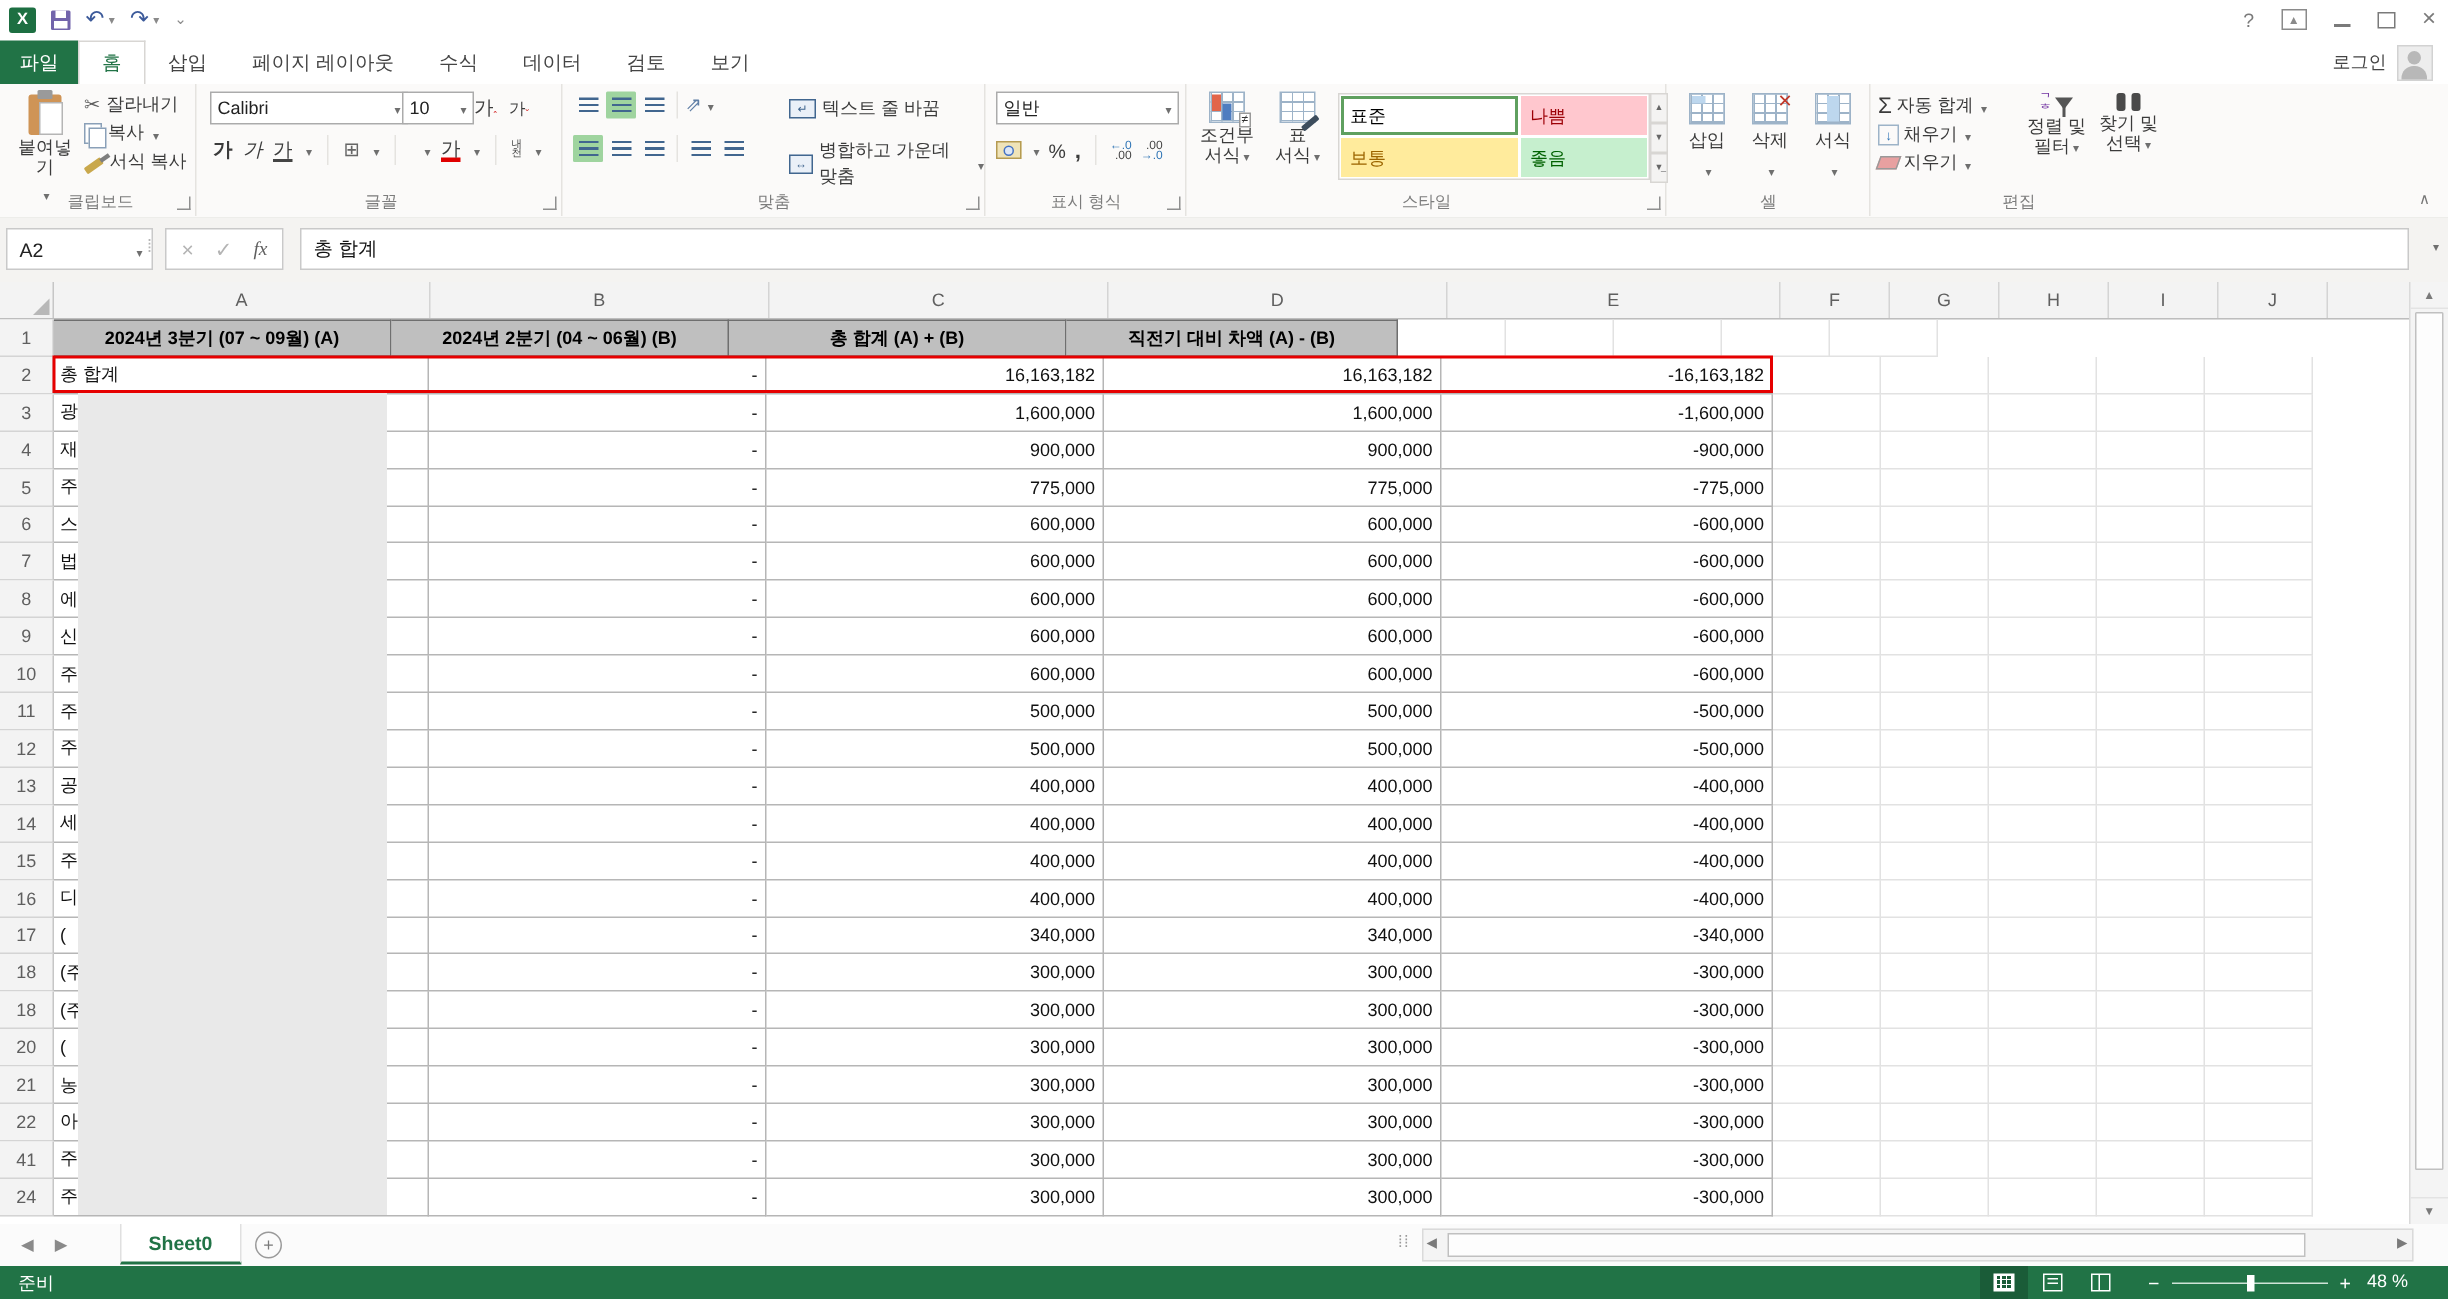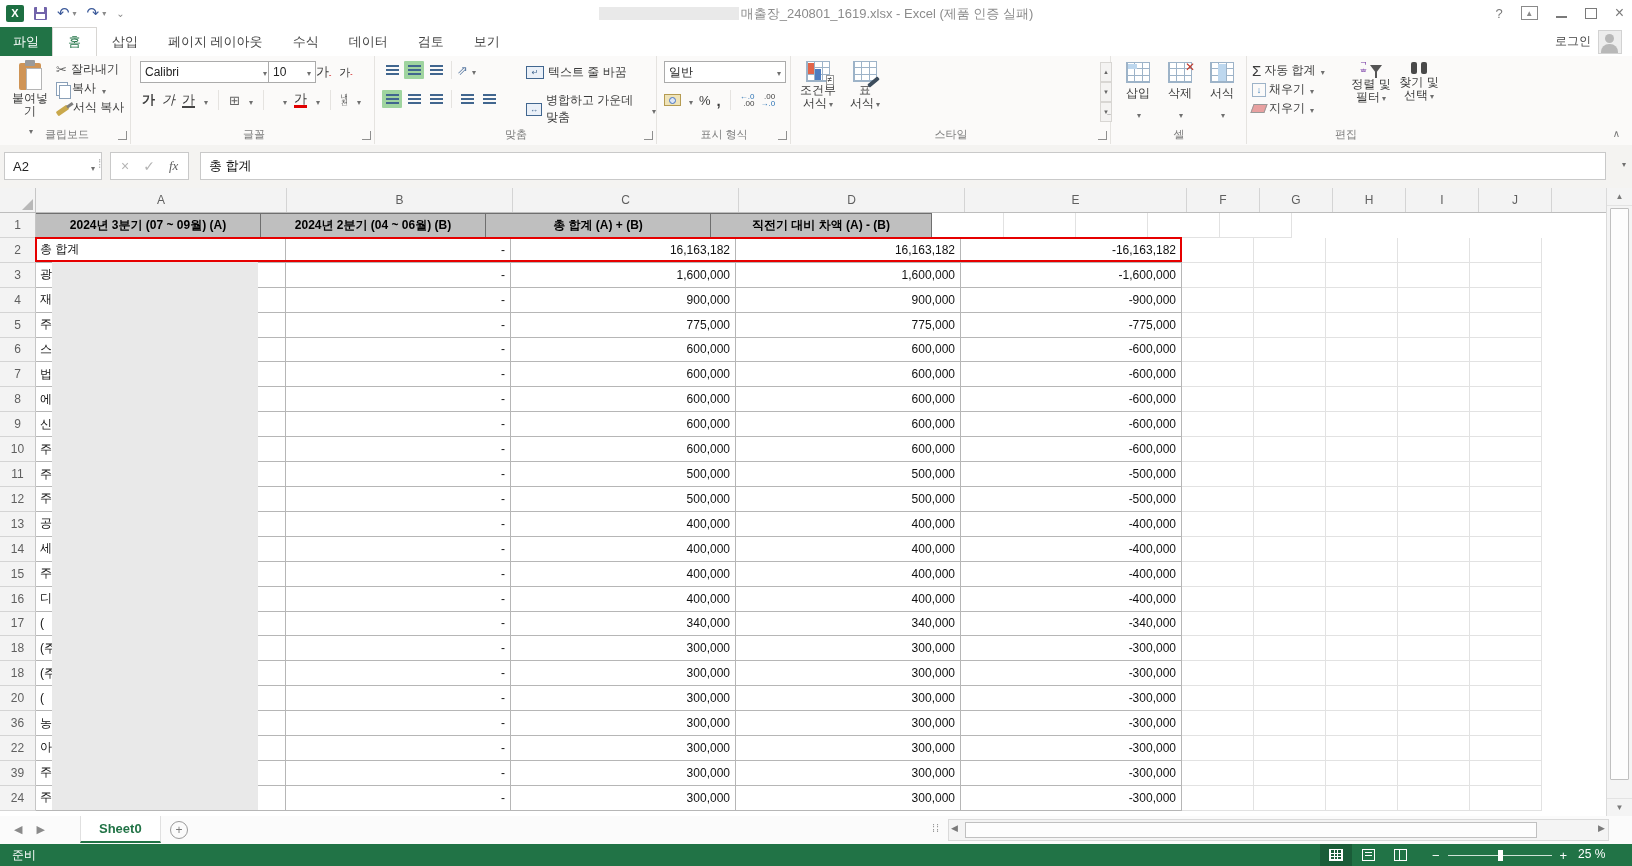--- a/index.html
+++ b/index.html
@@ -177,23 +177,20 @@
   <div class="titlebar">
     <div class="qat">
       <div class="xl-logo">X</div>
       <div class="floppy"></div>
       <span class="qbtn">↶</span>
       <span class="qcar">▾</span>
       <span class="qbtn">↷</span>
       <span class="qcar">▾</span>
       <span class="qmore">⌄</span>
     </div>
-    <div class="tb-title">
-      <span class="tb-redact"></span><span>매출장_240801_1619.xlsx - Excel (제품 인증 실패)</span>
-    </div>
     <div class="winctl">
       <span>?</span>
       <span class="wc-rd">▲</span>
       <span class="wc-min"></span>
       <span class="wc-max"></span>
       <span style="font-size:16px;">×</span>
     </div>
   </div>
 
   <div class="tabbar">
@@ -346,20 +343,26 @@
             <span class="neq">≠</span>
           </span>
         <span class="rtxt"><span>조건부</span><br><span>서식</span><span class="dv"></span></span>
       </div>
       <div class="bigbtn" style="position:absolute;left:52px;top:5px;width:42px;">
         <span class="mini-grid">
             <span class="tbrush"></span>
           </span>
         <span class="rtxt"><span>표</span><br><span>서식</span><span class="dv"></span></span>
       </div>
+      <div class="gallery" style="left:100px;top:6px;" id="styleGallery">
+          <div class="style-item selected" style="background: rgb(255, 255, 255); color: rgb(0, 0, 0);">표준</div>
+          <div class="style-item" style="background: rgb(255, 199, 206); color: rgb(156, 0, 6);">나쁨</div>
+          <div class="style-item" style="background: rgb(255, 235, 156); color: rgb(156, 101, 0);">보통</div>
+          <div class="style-item" style="background: rgb(198, 239, 206); color: rgb(0, 97, 0);">좋음</div>
+        </div>
       <div class="gal-scroll" style="left:308px;top:6px;height:60px;">
         <div>▲</div>
         <div>▼</div>
         <div>▼̲</div>
       </div>
       <span class="grp-label">스타일</span>
       <span class="dlg"></span>
     </div>
 
     <div class="grp" style="left:1112px;width:134px;">
@@ -707,21 +710,21 @@
           <div class="gc cr" style="width: 225px;">300,000</div>
           <div class="gc cr" style="width: 225px;">300,000</div>
           <div class="gc cr" style="width: 221px;">-300,000</div>
           <div class="gc fill" style="width: 72px;"></div>
           <div class="gc fill" style="width: 72px;"></div>
           <div class="gc fill" style="width: 72px;"></div>
           <div class="gc fill" style="width: 72px;"></div>
           <div class="gc fill" style="width: 72px;"></div>
         </div>
         <div class="grow">
-          <div class="gnum">36</div>
+          <div class="gnum">21</div>
           <div class="gc ca" style="width: 250px;">농</div>
           <div class="gc cr" style="width: 225px;">-</div>
           <div class="gc cr" style="width: 225px;">300,000</div>
           <div class="gc cr" style="width: 225px;">300,000</div>
           <div class="gc cr" style="width: 221px;">-300,000</div>
           <div class="gc fill" style="width: 72px;"></div>
           <div class="gc fill" style="width: 72px;"></div>
           <div class="gc fill" style="width: 72px;"></div>
           <div class="gc fill" style="width: 72px;"></div>
           <div class="gc fill" style="width: 72px;"></div>
@@ -733,21 +736,21 @@
           <div class="gc cr" style="width: 225px;">300,000</div>
           <div class="gc cr" style="width: 225px;">300,000</div>
           <div class="gc cr" style="width: 221px;">-300,000</div>
           <div class="gc fill" style="width: 72px;"></div>
           <div class="gc fill" style="width: 72px;"></div>
           <div class="gc fill" style="width: 72px;"></div>
           <div class="gc fill" style="width: 72px;"></div>
           <div class="gc fill" style="width: 72px;"></div>
         </div>
         <div class="grow">
-          <div class="gnum">39</div>
+          <div class="gnum">41</div>
           <div class="gc ca" style="width: 250px;">주</div>
           <div class="gc cr" style="width: 225px;">-</div>
           <div class="gc cr" style="width: 225px;">300,000</div>
           <div class="gc cr" style="width: 225px;">300,000</div>
           <div class="gc cr" style="width: 221px;">-300,000</div>
           <div class="gc fill" style="width: 72px;"></div>
           <div class="gc fill" style="width: 72px;"></div>
           <div class="gc fill" style="width: 72px;"></div>
           <div class="gc fill" style="width: 72px;"></div>
           <div class="gc fill" style="width: 72px;"></div>
@@ -803,16 +806,16 @@
           <span class="vb"></span>
         </span>
     </div>
     <div class="zoomctl">
       <span>−</span>
       <span class="ztrack">
           <span class="zthumb"></span>
         </span>
       <span>+</span>
     </div>
-    <span class="zpct">25 %</span>
+    <span class="zpct">48 %</span>
   </div>
 
 </div>
 
 </body></html>

